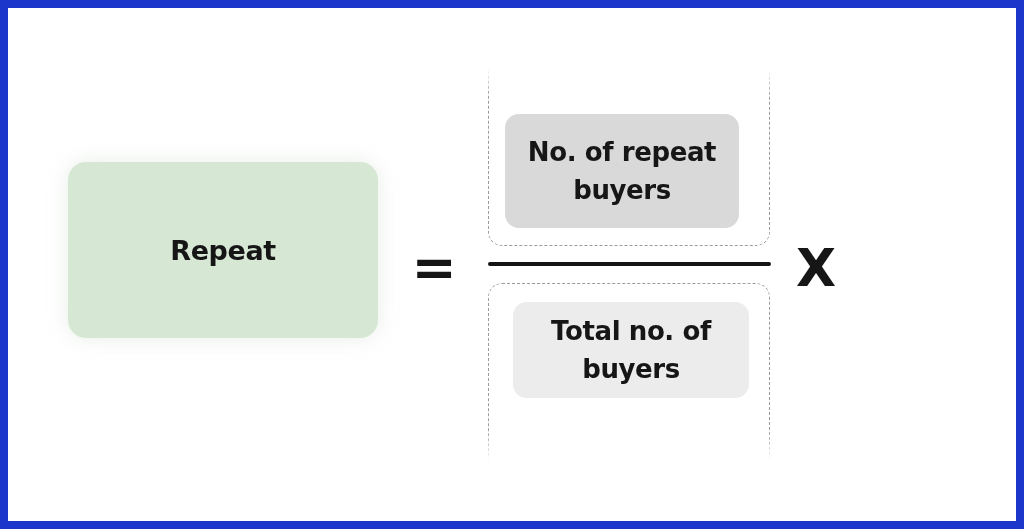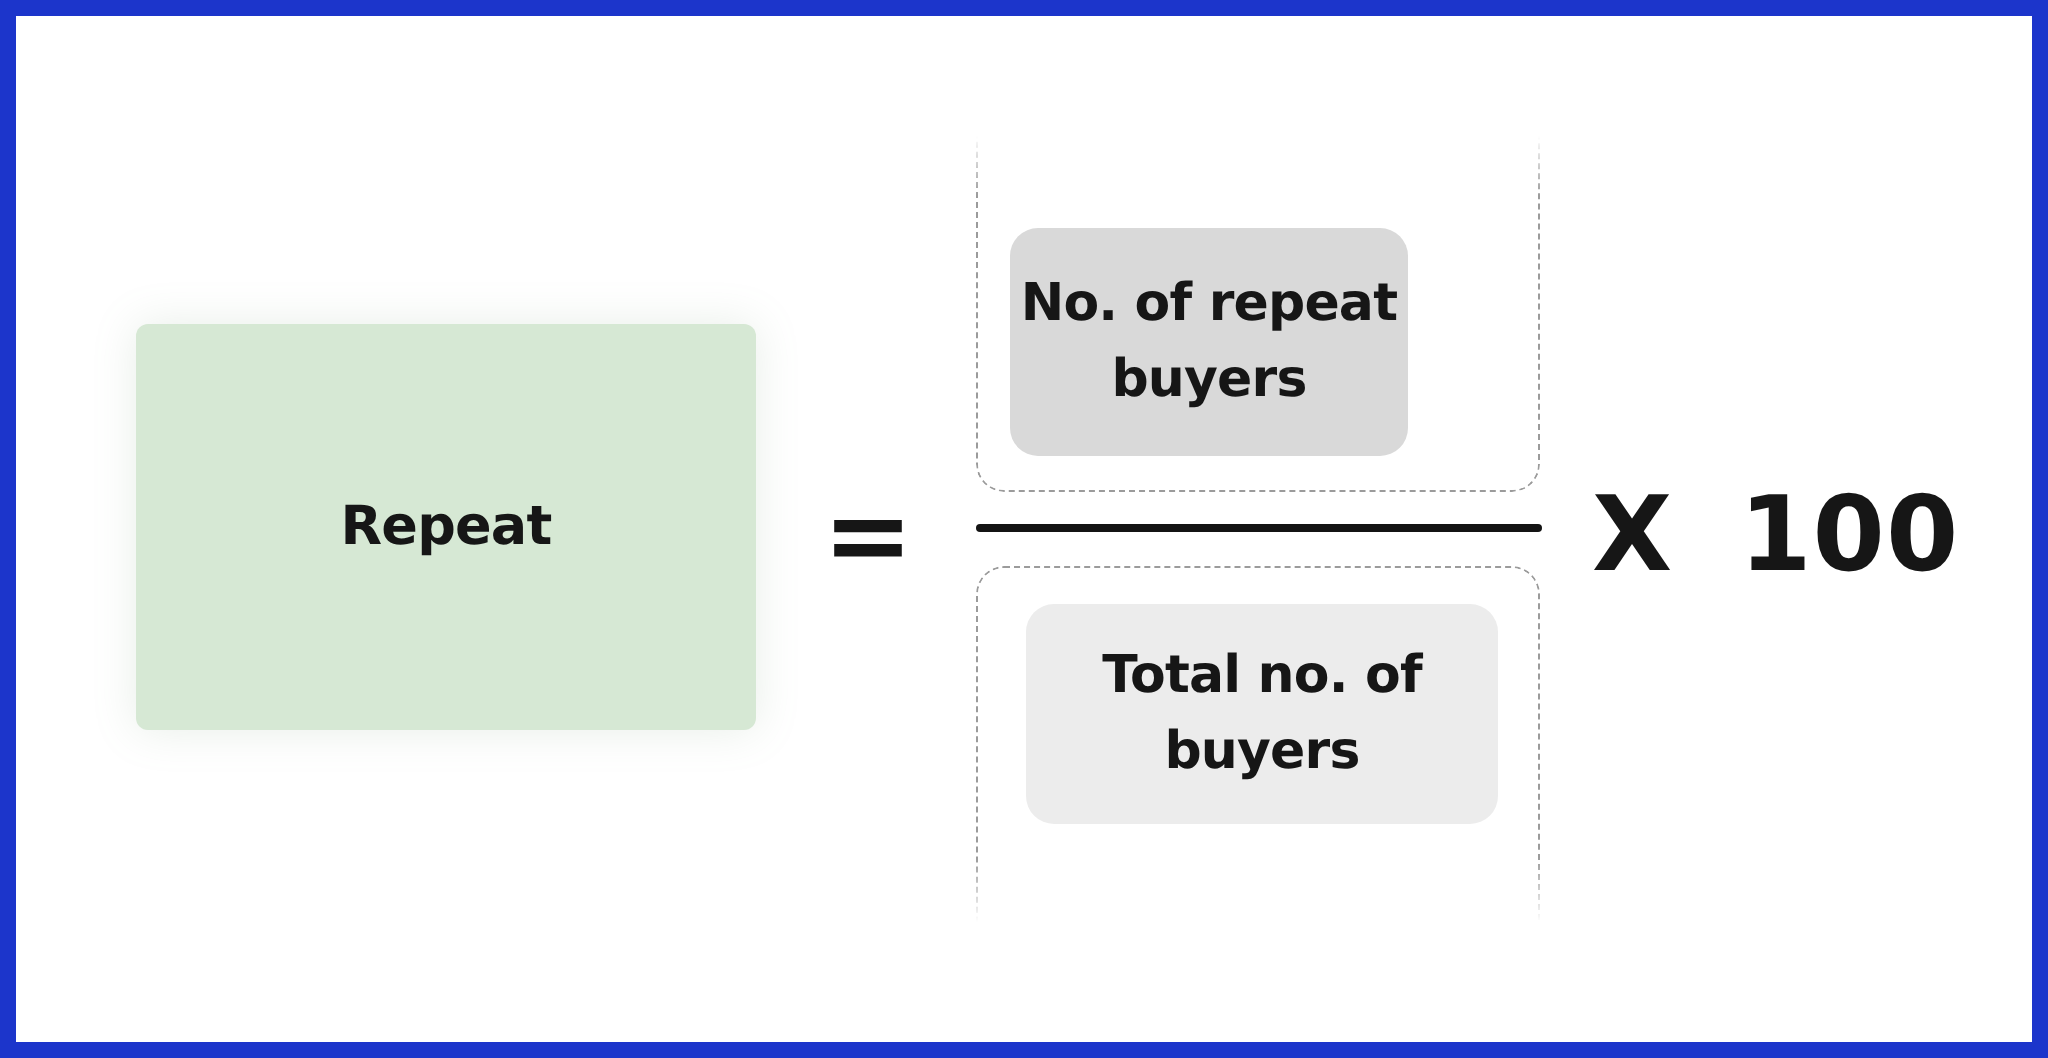--- a/index.html
+++ b/index.html
@@ -16,23 +16,23 @@
     background: #ffffff;
     overflow: hidden;
     font-family: "DejaVu Sans", "Liberation Sans", sans-serif;
     color: #161616;
   }
   .abs { position: absolute; }
 
   
   .lhs-box {
     left: 60px; top: 154px;
-    width: 310px; height: 203px;
+    width: 310px; height: 176px;
     background: #d6e8d4;
-    border-radius: 6px;
+    border-radius: 18px;
     box-shadow: 0 0 22px rgba(130, 160, 130, 0.18);
     display: flex;
     flex-direction: row;
     align-items: center;
     justify-content: center;
     text-align: center;
     font-weight: 700;
     font-size: 27px;
     line-height: 39px;
     letter-spacing: -0.4px;
@@ -82,26 +82,26 @@
     justify-content: center;
     text-align: center;
     font-weight: 700;
     font-size: 26px;
     line-height: 38px;
     letter-spacing: -0.4px;
     border-radius: 14px;
   }
   .numerator-box {
     left: 497px; top: 106px;
-    width: 199px; height: 114px;
+    width: 234px; height: 114px;
     background: #d9d9d9;
   }
   .denominator-box {
     left: 505px; top: 294px;
-    width: 236px; height: 110px;
+    width: 236px; height: 96px;
     background: #ececec;
   }
 
   
   .fraction-bar {
     left: 480px; top: 254px;
     width: 283px; height: 4px;
     background: #141414;
     border-radius: 2px;
   }
@@ -140,16 +140,15 @@
 
   <div class="abs dash-guide dash-guide-bottom"></div>
 
   <div class="abs term-box denominator-box">
     <div>Total no. of</div>
     <div>buyers</div>
   </div>
 
   <div class="abs multiplier">
     <span>X</span>
-    <span>100</span>
   </div>
 
 </div>
 
 </body></html>

